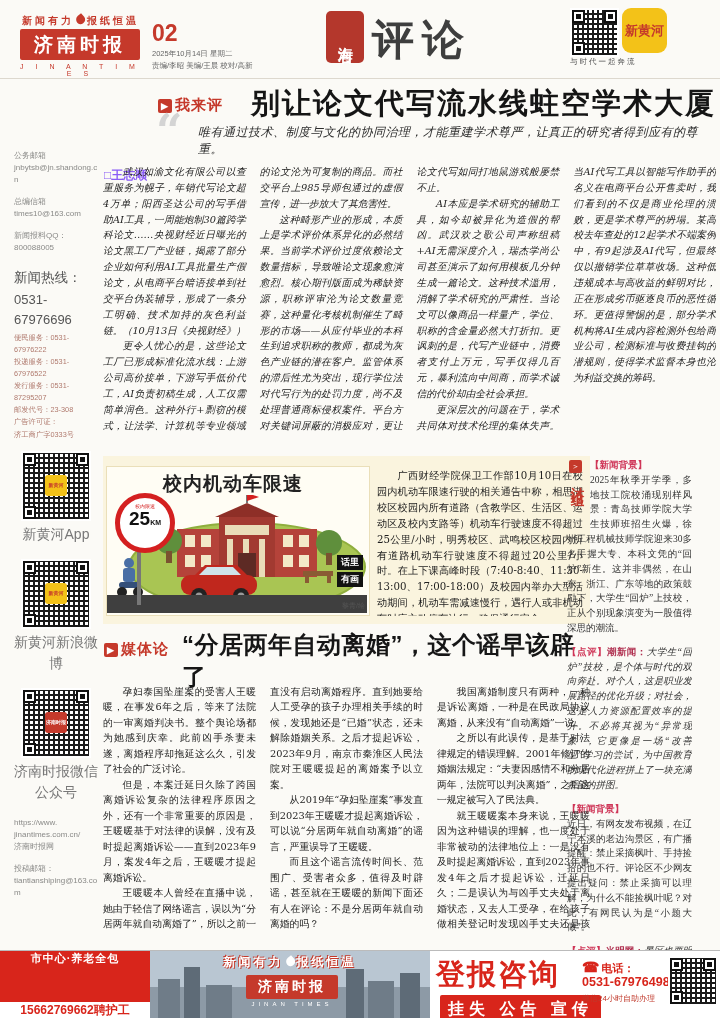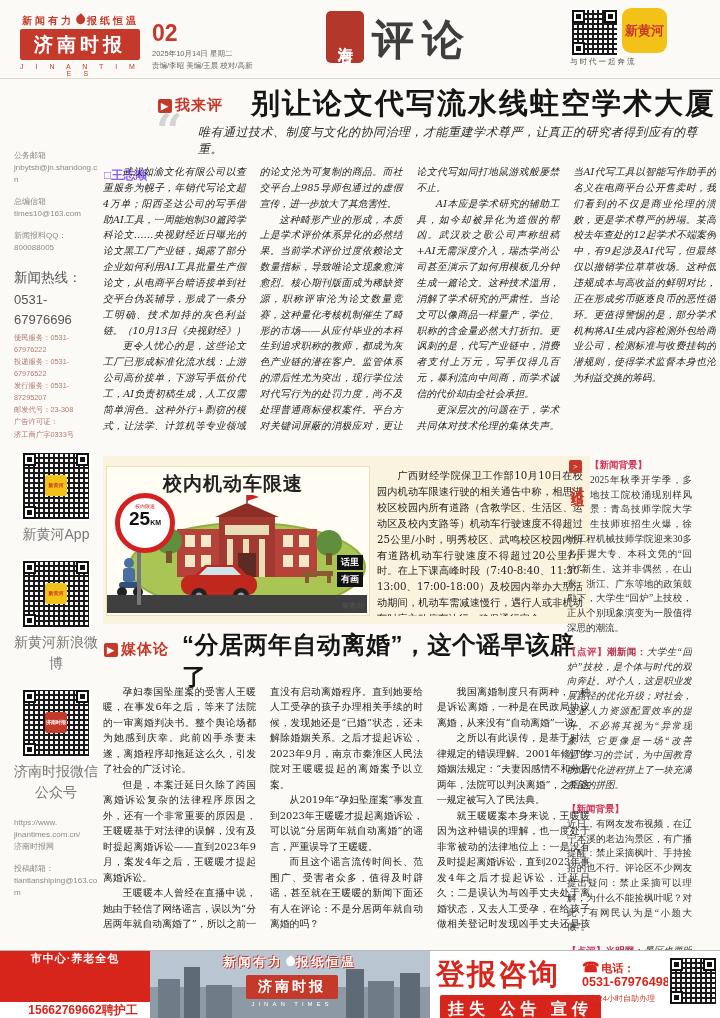--- a/index.html
+++ b/index.html
@@ -96,21 +96,21 @@
     column-count:3;column-gap:14px;font-size:9.8px;line-height:1.58;text-align:justify;color:#222;
     font-family:"DejaVu Serif",serif;}
   .media-cols p{margin:0;text-indent:2em;}
 
   
   .ads{position:absolute;left:0;top:950px;width:720px;height:68px;border-top:1px solid #bbb;background:#fff;}
   .ad-care{position:absolute;left:0;top:0;width:150px;height:68px;background:#d8251b;color:#fff;text-align:center;}
   .ad-care .price{font-size:30px;font-weight:900;line-height:30px;display:inline;}
   .ad-care .unit{font-size:13px;font-weight:bold;display:inline;}
   .ad-care .l2{font-size:11px;font-weight:bold;letter-spacing:1px;}
-  .ad-care .l3{position:absolute;left:0;bottom:0;width:150px;height:17px;background:#fff;color:#d8251b;font-size:12px;font-weight:900;line-height:17px;padding-left:8px;}
+  .ad-care .l3{position:absolute;left:0;bottom:0;width:150px;height:17px;background:#fff;color:#d8251b;font-size:12px;font-weight:900;line-height:17px;}
   .ad-promo{position:absolute;left:150px;top:0;width:280px;height:68px;overflow:hidden;
     background:linear-gradient(#b9c6d2 0 36px,#8d9aa6 36px 68px);}
   .bld{position:absolute;bottom:0;background:#6f7c88;}
   .ad-promo .slg{position:absolute;left:0;top:3px;width:280px;text-align:center;font-size:12px;font-weight:900;color:#fff;
     letter-spacing:3px;text-shadow:1px 1px 0 #c5392b,-1px -1px 0 #c5392b;}
   .ad-promo .plogo{position:absolute;left:96px;top:24px;width:92px;height:24px;background:#c5392b;color:#fff;border-radius:2px;
     text-align:center;font-size:14px;font-weight:900;letter-spacing:3px;line-height:24px;font-family:"Liberation Serif",serif;}
   .ad-promo .plogo-en{position:absolute;left:96px;top:50px;width:92px;text-align:center;font-size:6px;color:#fff;letter-spacing:4px;}
   .ad-notice{position:absolute;left:430px;top:0;width:290px;height:68px;background:#fff;}
   .ad-notice .ttl{position:absolute;left:6px;top:4px;font-size:29px;font-weight:900;color:#d8251b;letter-spacing:2px;}

